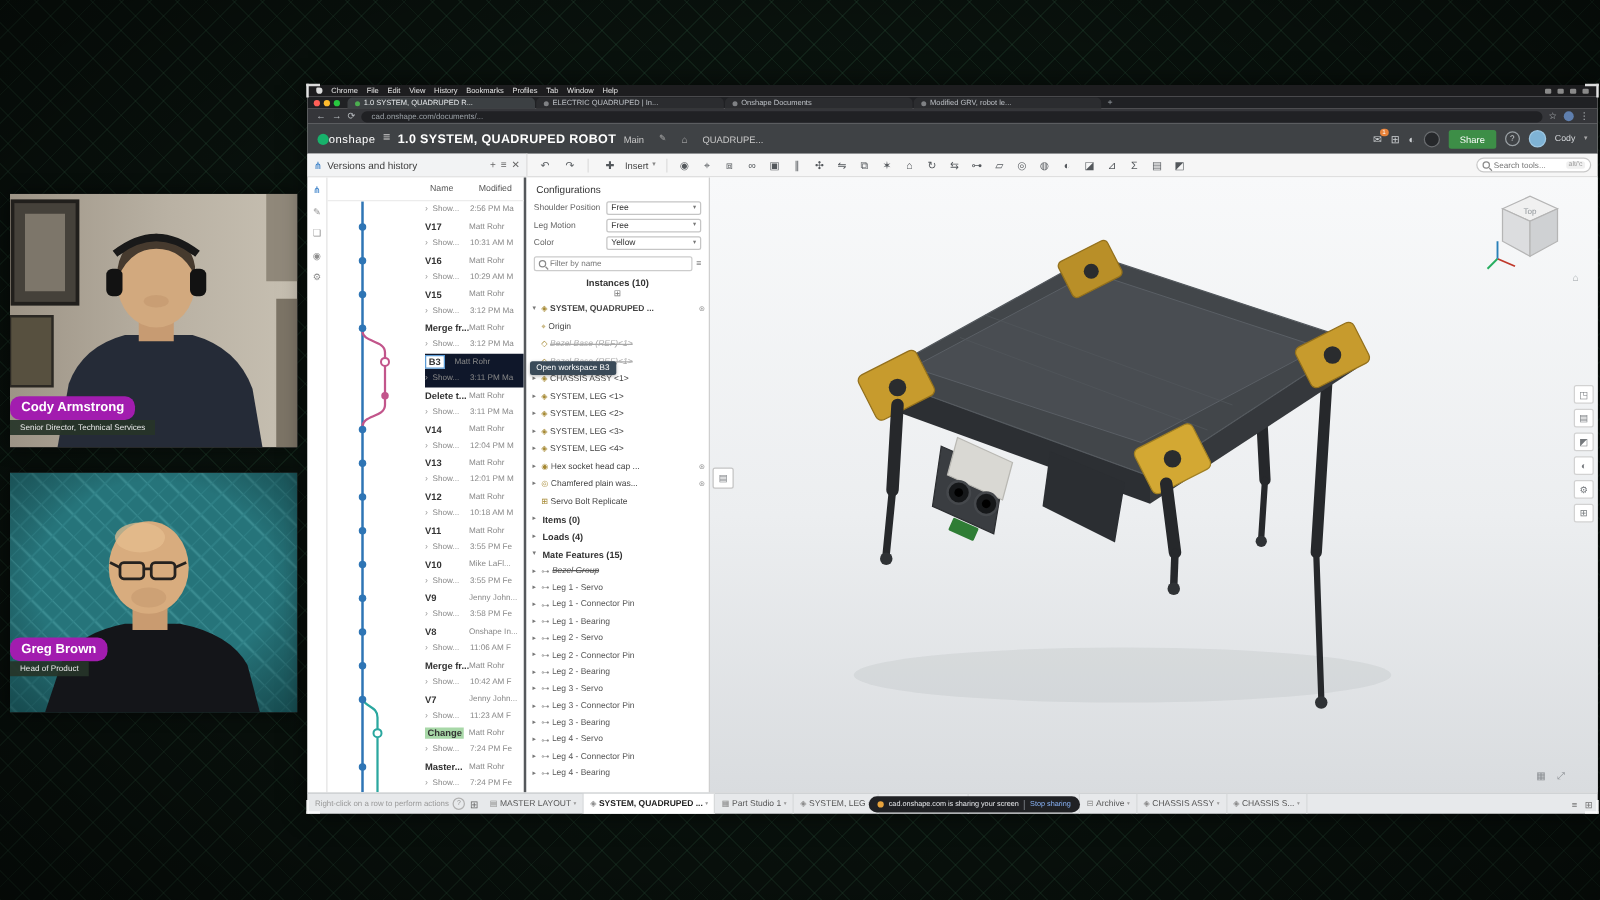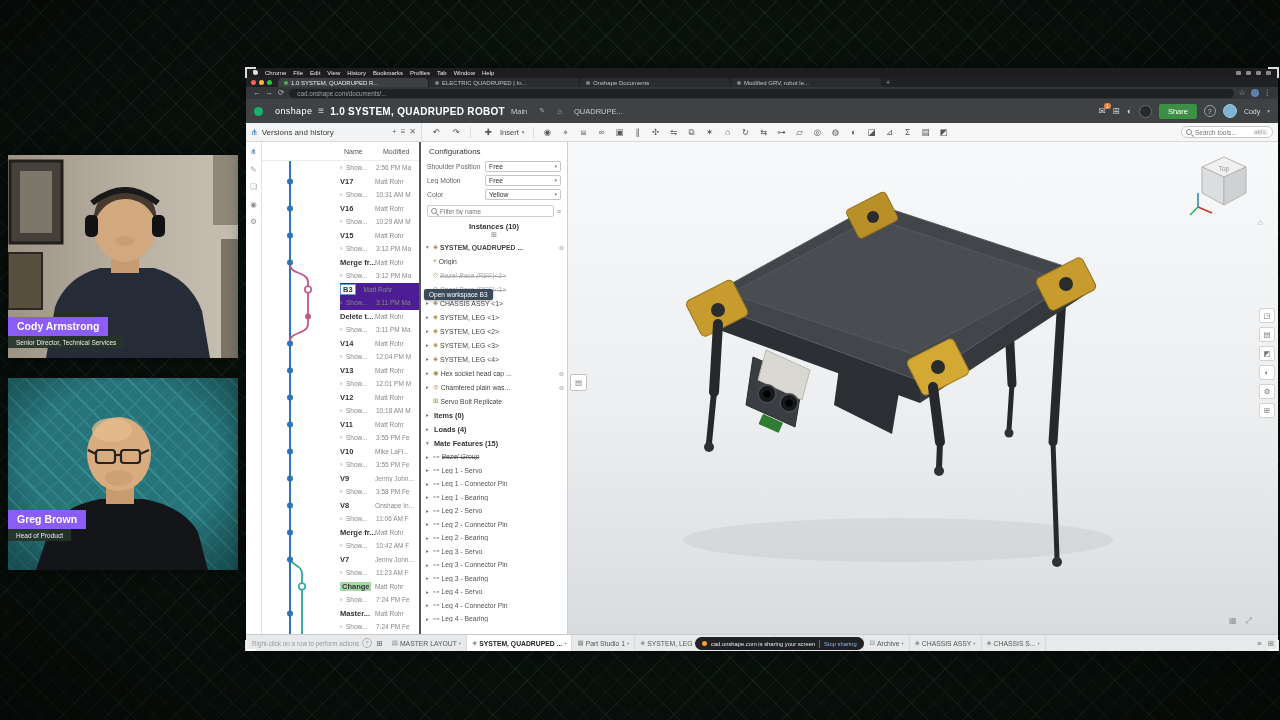--- a/index.html
+++ b/index.html
@@ -13,21 +13,21 @@
     background:radial-gradient(ellipse at 52% 46%, rgba(0,0,0,0) 45%, rgba(0,0,0,0.55) 100%);}
   .layer{position:absolute;z-index:2;}
 
   
   .speaker{position:absolute;z-index:2;box-shadow:0 0 14px rgba(0,0,0,0.6);overflow:hidden;background:#222;}
   #sp1{left:8px;top:155px;width:230px;height:203px;}
   #sp2{left:8px;top:362px;width:230px;height:192px;margin-top:16px;}
   .speaker svg{display:block;}
   .nameplate{position:absolute;left:0;}
   #sp1 .nameplate{top:162px;} #sp2 .nameplate{top:132px;}
-  .np-name{display:table;background:#8b5cf6;color:#fff;font-weight:700;font-size:10.5px;padding:3px 9px 4px;}
+  .np-name{display:table;background:#a21caf;color:#fff;font-weight:700;font-size:10.5px;padding:3px 9px 4px;border-radius:8px;}
   .np-title{display:table;background:rgba(38,52,40,0.92);color:#e9e9e9;font-size:6.5px;padding:2.5px 8px;}
 
   
   #app{left:246px;top:68px;width:1032px;height:582px;background:#fff;display:flex;flex-direction:column;
     box-shadow:0 0 18px rgba(0,0,0,0.65);}
   .corner{position:absolute;width:9px;height:9px;z-index:6;opacity:.85;}
   .c-tl{left:-1px;top:-1px;border-left:2px solid #fff;border-top:2px solid #fff;}
   .c-tr{right:-1px;top:-1px;border-right:2px solid #fff;border-top:2px solid #fff;}
   .c-bl{left:-1px;bottom:-1px;border-left:2px solid #fff;border-bottom:2px solid #fff;}
   .c-br{right:-1px;bottom:-1px;border-right:2px solid #fff;border-bottom:2px solid #fff;}
@@ -53,21 +53,21 @@
 
   
   .urlbar{height:12px;background:#35363a;display:flex;align-items:center;gap:5px;padding:0 7px;flex:0 0 auto;}
   .nav{color:#b7bbbf;font-size:7.5px;line-height:1;}
   .urlpill{flex:1;height:9px;background:#202124;border-radius:5px;color:#9aa0a6;font-size:6.3px;
     display:flex;align-items:center;padding:0 8px;overflow:hidden;white-space:nowrap;}
   .uravatar{width:8px;height:8px;border-radius:50%;background:#5f7fae;}
 
   
   .osbar{height:24px;background:#3f4245;display:flex;align-items:center;padding:0 8px;gap:6px;flex:0 0 auto;}
-  .oslogo{display:flex;align-items:flex-end;gap:12px;}
+  .oslogo{display:flex;align-items:flex-end;gap:0;}
   .logodot{width:9px;height:9px;border-radius:50%;background:#17b26b;}
   .logotext{color:#fff;font-size:9px;letter-spacing:0.4px;}
   .ham{color:#cfcfcf;font-size:10px;line-height:1;}
   .ostitle{color:#fff;font-size:10px;font-weight:700;letter-spacing:0.3px;white-space:nowrap;}
   .branch{color:#c9c9c9;font-size:7.5px;display:flex;align-items:center;gap:12px;}
   .pencil{font-size:7px;color:#aaa;} .homeg{font-size:8px;color:#bbb;}
   .os-right{margin-left:auto;display:flex;align-items:center;gap:7px;}
   .osicon{color:#cfd2d5;font-size:8.5px;position:relative;line-height:1;}
   .badge{position:absolute;top:-4px;right:-5px;background:#e8833a;color:#fff;font-size:5px;
     border-radius:4px;padding:0 2px;line-height:6px;}
@@ -110,21 +110,21 @@
   
   .vpanel{width:159px;border-right:2px solid #55585c;position:relative;box-sizing:border-box;flex:0 0 auto;}
   .vcols{height:19px;display:flex;align-items:center;padding-left:82px;border-bottom:1px solid #ececec;
     font-size:7px;color:#555;box-sizing:border-box;}
   .vcol1{width:39px;}
   .vrows{height:473px;overflow:hidden;position:relative;}
   .graph{position:absolute;left:0;top:0;}
   .vrow{height:27px;padding-left:78px;box-sizing:border-box;position:relative;}
   .vrow.partial{height:13.5px;}
   .rc{height:100%;}
-  .vrow.selected .rc{background:#4c1d95;}
+  .vrow.selected .rc{background:#0f172a;}
   .l1,.l2{display:flex;align-items:center;height:13.5px;overflow:hidden;}
   .vname{width:36px;font-size:7.5px;font-weight:700;color:#333;white-space:nowrap;overflow:hidden;box-sizing:border-box;}
   .vrow.selected .vname{background:#fff;border:1px solid #5b9bd5;padding:0 2px;width:auto;min-width:14px;margin-right:8px;}
   .vrow.change .vname{background:#a8d8a8;padding:0 2px;width:auto;margin-right:4px;}
   .vauthor{width:45px;font-size:6.5px;color:#888;white-space:nowrap;overflow:hidden;}
   .chev{width:6px;color:#999;font-size:7px;}
   .vshow{width:30px;font-size:6.5px;color:#888;}
   .vtime{font-size:6.5px;color:#888;white-space:nowrap;}
 
   

